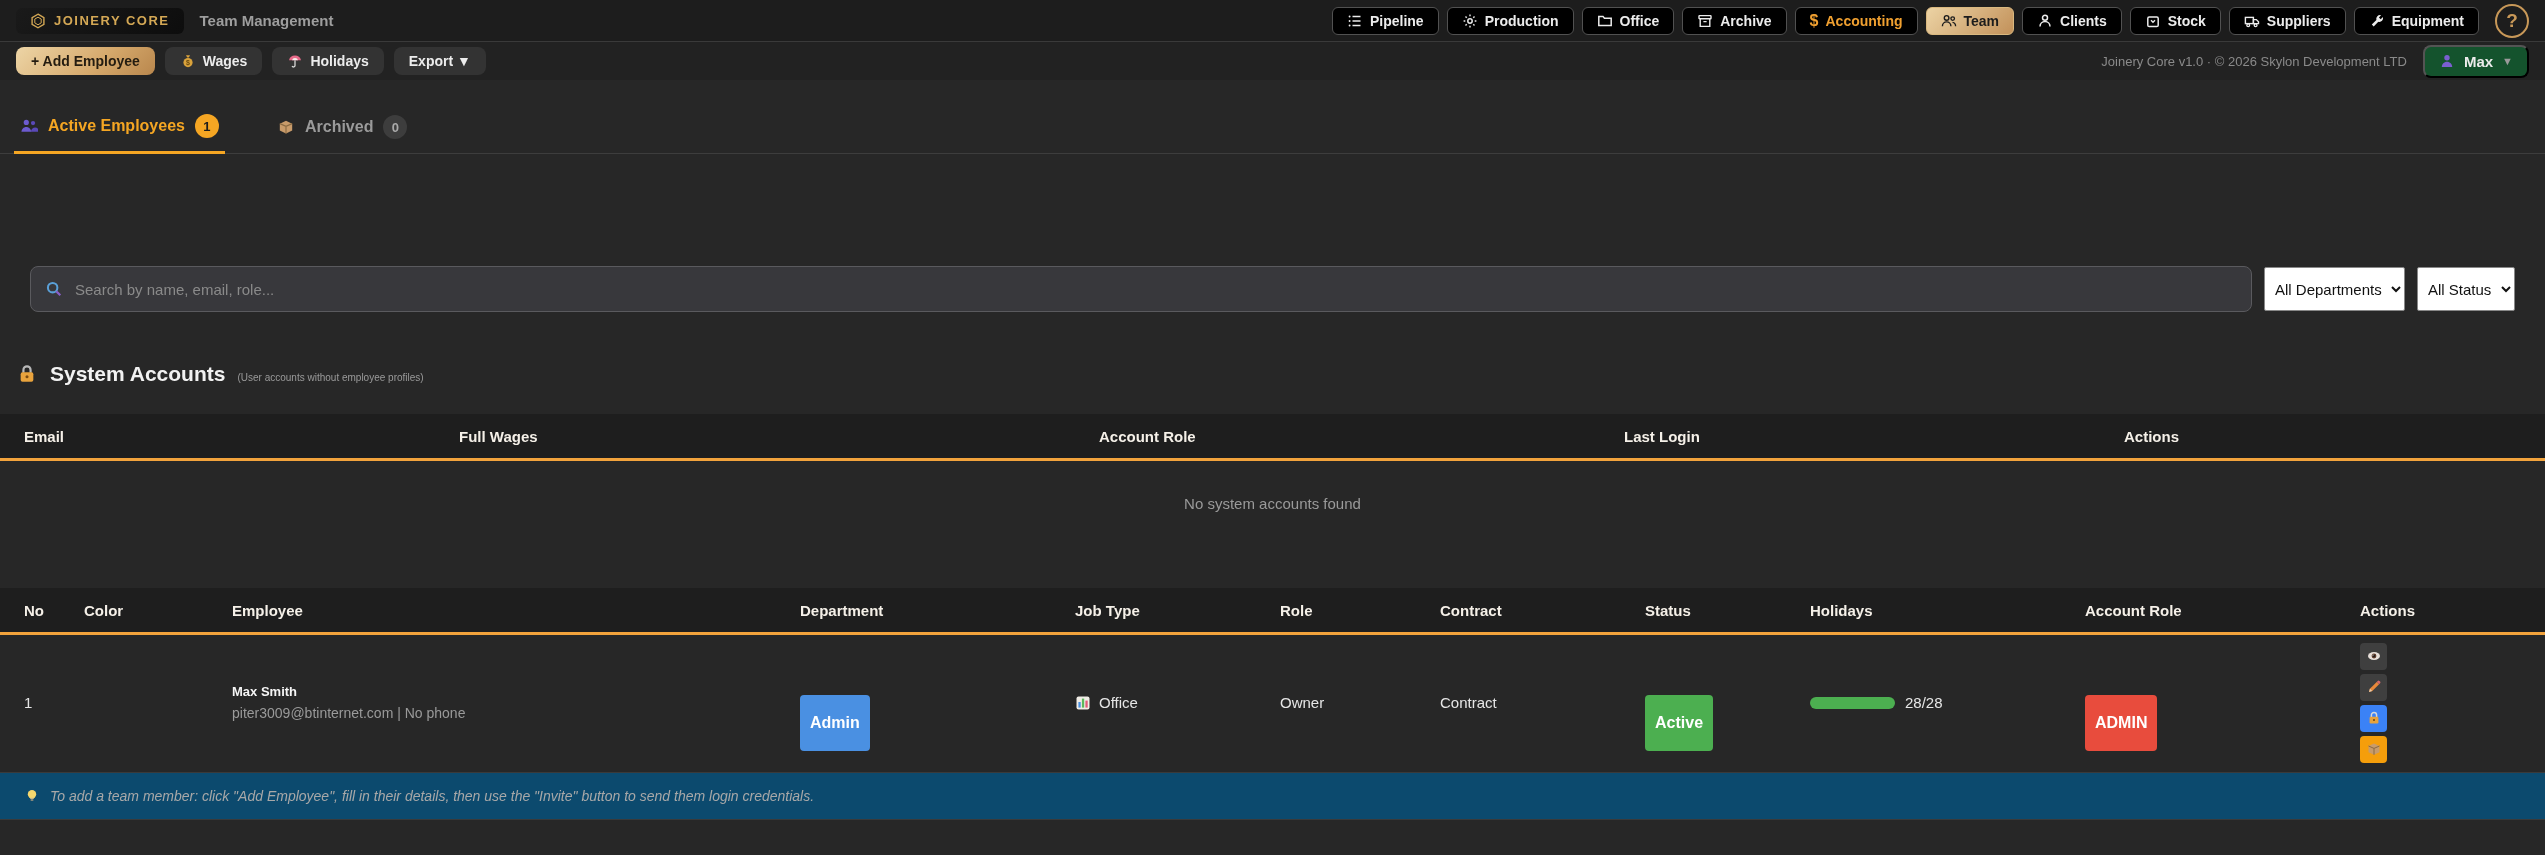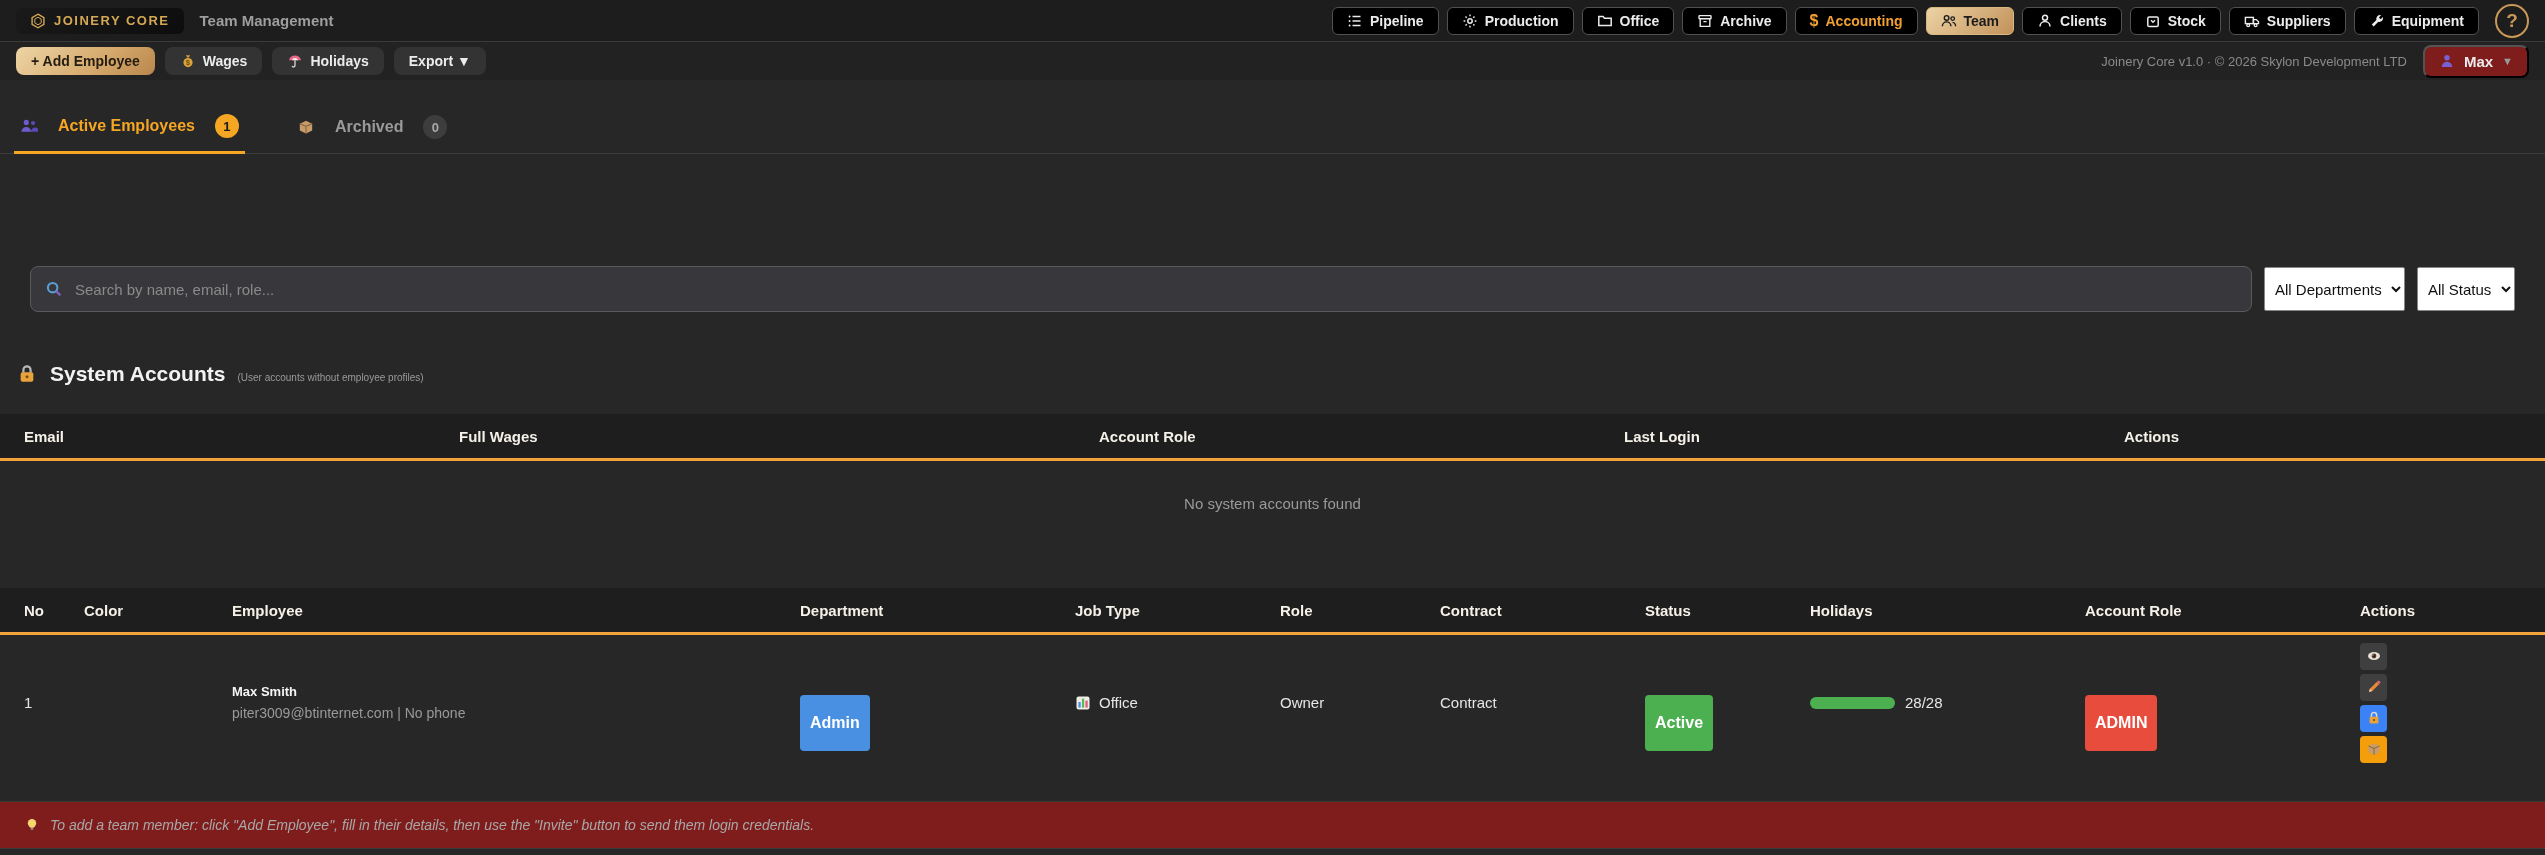--- a/index.html
+++ b/index.html
@@ -18,26 +18,26 @@
   .ic { width:16px; height:16px; display:block; }
   .dollar-glyph { font-weight:bold; font-size:16px; line-height:16px; }
 
   
   .toolbar { height:38px; background:#222; display:flex; align-items:center; gap:10px; padding:0 16px; }
   .btn { border:none; border-radius:8px; padding:6px 15px; font-size:14px; font-weight:bold; cursor:pointer; display:flex; align-items:center; gap:7px; }
   .btn-gold { background:linear-gradient(135deg,#edd5a6 0%,#d5a86b 60%,#b9874d 100%); color:#241c10; }
   .btn-dark { background:#333; color:#ececec; }
   .toolbar-right { margin-left:auto; display:flex; align-items:center; gap:16px; }
   .version { color:#8a8a8a; font-size:13px; }
-  .user-btn { background:#7f1d1d; border-radius:8px; padding:6px 14px; display:flex; align-items:center; gap:9px; color:#ececec; font-weight:bold; font-size:15px; cursor:pointer; }
+  .user-btn { background:#14532d; border-radius:8px; padding:6px 14px; display:flex; align-items:center; gap:9px; color:#ececec; font-weight:bold; font-size:15px; cursor:pointer; }
   .caret { color:#9a9a9a; font-size:11px; }
 
   
   .tabs { display:flex; gap:46px; padding:16px 0 0 14px; border-bottom:1px solid #3d3d3d; margin-top:12px; }
-  .tab { display:flex; align-items:center; gap:20px; font-size:16px; font-weight:bold; padding:6px 6px 13px 6px; cursor:pointer; }
+  .tab { display:flex; align-items:center; gap:10px; font-size:16px; font-weight:bold; padding:6px 6px 13px 6px; cursor:pointer; }
   .tab.active { color:#f5a623; border-bottom:3px solid #f5a623; margin-bottom:-1px; }
   .tab.inactive { color:#9a9a9a; }
   .tab-badge { width:24px; height:24px; border-radius:50%; display:flex; align-items:center; justify-content:center; font-size:13px; font-weight:bold; }
   .tab.active .tab-badge { background:#f5a623; color:#1c1c1c; }
   .tab.inactive .tab-badge { background:#3d3d3d; color:#aaa; }
   .ic18 { width:18px; height:18px; display:block; }
 
   
   .filter-row { display:flex; align-items:center; gap:12px; margin:112px 30px 0 30px; }
   .search-wrap { flex:1; position:relative; }
@@ -70,21 +70,21 @@
   .jobtype { display:flex; align-items:center; gap:8px; }
   .hol-wrap { display:flex; align-items:center; gap:10px; }
   .hol-bar { width:85px; height:12px; border-radius:6px; background:#4caf50; }
   .actions-col { display:flex; flex-direction:column; gap:4px; align-items:flex-start; }
   .act-btn { width:27px; height:27px; border-radius:4px; border:none; display:flex; align-items:center; justify-content:center; cursor:pointer; }
   .act-gray { background:#3f3f3f; }
   .act-blue { background:#3b82f6; }
   .act-orange { background:#f59e0b; }
 
   
-  .tip-bar { margin-top:31px; background:#7f1d1d; border-top:1px solid #3a3a3a; border-bottom:1px solid #3a3a3a; padding:15px 24px; display:flex; align-items:center; gap:10px; color:#a8a8a8; font-size:14px; font-style:italic; }
+  .tip-bar { margin-top:2px; background:#0c4a6e; border-top:1px solid #3a3a3a; border-bottom:1px solid #3a3a3a; padding:15px 24px; display:flex; align-items:center; gap:10px; color:#a8a8a8; font-size:14px; font-style:italic; }
 </style>
 </head>
 <body>
 
 <div class="topbar">
   <div class="logo-badge">
     <svg class="ic" viewBox="0 0 16 16">
         <path d="M8 1.2l5.9 3.4v6.8L8 14.8l-5.9-3.4V4.6z" stroke="#d4a855" fill="none" stroke-width="1.4"></path>
         <path d="M8 4.2l3.2 1.8v3.9L8 11.8 4.8 9.9V6z" stroke="#d4a855" fill="none" stroke-width="1"></path>
       </svg>

